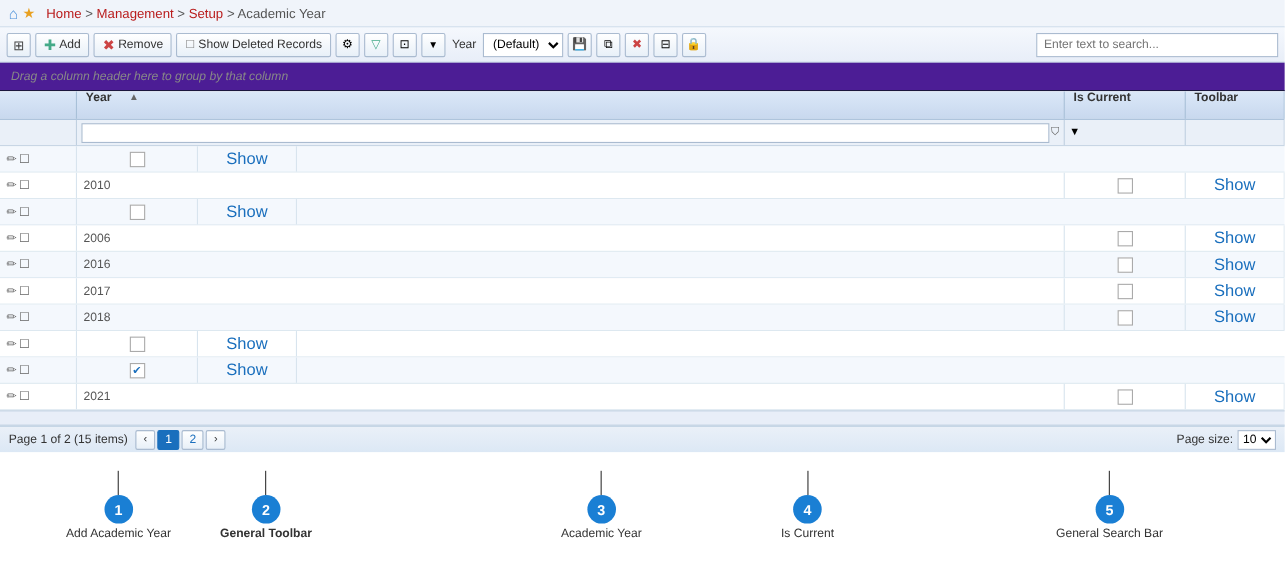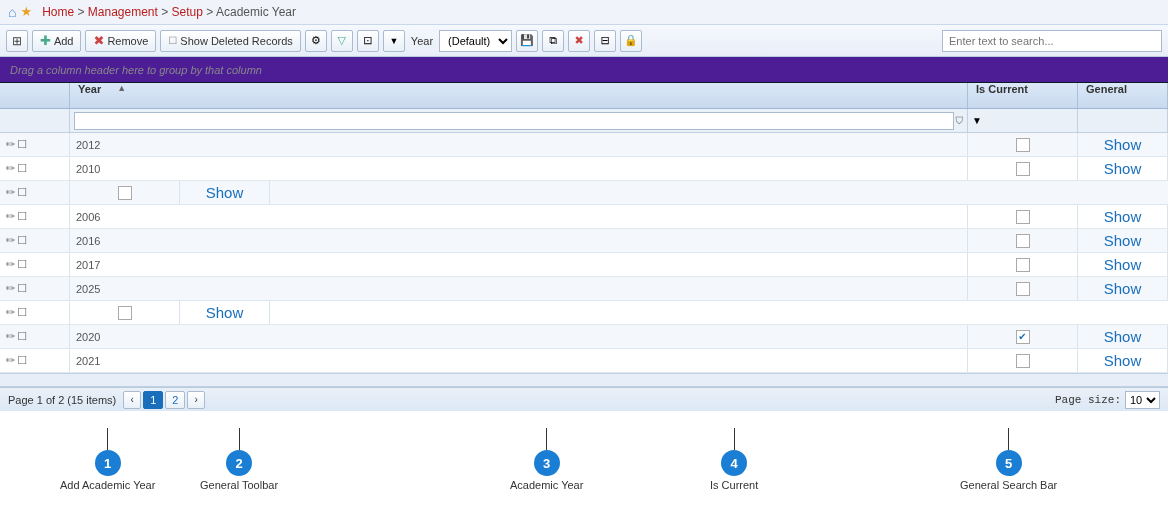--- a/index.html
+++ b/index.html
@@ -199,21 +199,21 @@
       cursor: pointer; font-size: 11px; border-radius: 2px; margin: 0 1px;
     }
     .page-num-inactive {
       width: 20px; height: 18px;
       border: 1px solid #aabbd0;
       background: linear-gradient(180deg, #fff 0%, #e8f0f8 100%);
       display: flex; align-items: center; justify-content: center;
       cursor: pointer; font-size: 11px; border-radius: 2px; margin: 0 1px;
       color: #1a6fbd;
     }
-    .page-size-label { margin-left: auto; color: #333; font-size: 11px; font-family: Liberation Mono, monospace; }
+    .page-size-label { margin-left: auto; color: #333; font-size: 11px; }
     .page-size-select {
       border: 1px solid #aabbd0;
       background: #fff;
       font-size: 11px;
       height: 18px;
       margin-left: 4px;
     }
   </style>
 </head>
 <body>
@@ -295,21 +295,21 @@
   <div class="grid-header">
     <div class="grid-header-cell col-actions"></div>
     <div class="grid-header-cell col-year" style="cursor:pointer;">
       <span>Year</span>
       <span style="font-size:9px; color:#666;">▲</span>
     </div>
     <div class="grid-header-cell col-iscurrent">
       <span>Is Current</span>
     </div>
     <div class="grid-header-cell col-history">
-      <span>General</span>
+      <span>Toolbar</span>
     </div>
   </div>
 
   <div class="filter-row">
     <div class="filter-cell col-actions"></div>
     <div class="filter-cell col-year">
       <input type="text" class="filter-input" style="">
       <span class="filter-icon">⛉</span>
     </div>
     <div class="filter-cell col-iscurrent">
@@ -317,23 +317,20 @@
     </div>
     <div class="filter-cell col-history"></div>
   </div>
 
   <div class="grid-body" id="grid-body">
   <div class="grid-row">
       <div class="grid-cell col-actions">
         <span class="cell-edit-icon">✏</span>
         <span class="cell-select-icon">☐</span>
       </div>
-      <div class="grid-cell col-year">
-        <span class="cell-year">2012</span>
-      </div>
       <div class="grid-cell col-iscurrent" style="justify-content:center;">
         <div class="cell-checkbox "></div>
       </div>
       <div class="grid-cell col-history" style="justify-content:center;">
         <span class="show-link">Show</span>
       </div>
     </div>
       <div class="grid-row">
       <div class="grid-cell col-actions">
         <span class="cell-edit-icon">✏</span>
@@ -405,48 +402,45 @@
       <div class="grid-cell col-history" style="justify-content:center;">
         <span class="show-link">Show</span>
       </div>
     </div>
       <div class="grid-row">
       <div class="grid-cell col-actions">
         <span class="cell-edit-icon">✏</span>
         <span class="cell-select-icon">☐</span>
       </div>
       <div class="grid-cell col-year">
-        <span class="cell-year">2025</span>
-      </div>
-      <div class="grid-cell col-iscurrent" style="justify-content:center;">
-        <div class="cell-checkbox "></div>
-      </div>
-      <div class="grid-cell col-history" style="justify-content:center;">
-        <span class="show-link">Show</span>
-      </div>
-    </div>
-      <div class="grid-row">
-      <div class="grid-cell col-actions">
-        <span class="cell-edit-icon">✏</span>
-        <span class="cell-select-icon">☐</span>
-      </div>
-      <div class="grid-cell col-iscurrent" style="justify-content:center;">
-        <div class="cell-checkbox "></div>
-      </div>
-      <div class="grid-cell col-history" style="justify-content:center;">
-        <span class="show-link">Show</span>
-      </div>
-    </div>
-      <div class="grid-row">
-      <div class="grid-cell col-actions">
-        <span class="cell-edit-icon">✏</span>
-        <span class="cell-select-icon">☐</span>
-      </div>
-      <div class="grid-cell col-year">
-        <span class="cell-year">2020</span>
+        <span class="cell-year">2018</span>
+      </div>
+      <div class="grid-cell col-iscurrent" style="justify-content:center;">
+        <div class="cell-checkbox "></div>
+      </div>
+      <div class="grid-cell col-history" style="justify-content:center;">
+        <span class="show-link">Show</span>
+      </div>
+    </div>
+      <div class="grid-row">
+      <div class="grid-cell col-actions">
+        <span class="cell-edit-icon">✏</span>
+        <span class="cell-select-icon">☐</span>
+      </div>
+      <div class="grid-cell col-iscurrent" style="justify-content:center;">
+        <div class="cell-checkbox "></div>
+      </div>
+      <div class="grid-cell col-history" style="justify-content:center;">
+        <span class="show-link">Show</span>
+      </div>
+    </div>
+      <div class="grid-row">
+      <div class="grid-cell col-actions">
+        <span class="cell-edit-icon">✏</span>
+        <span class="cell-select-icon">☐</span>
       </div>
       <div class="grid-cell col-iscurrent" style="justify-content:center;">
         <div class="cell-checkbox checked">✔</div>
       </div>
       <div class="grid-cell col-history" style="justify-content:center;">
         <span class="show-link">Show</span>
       </div>
     </div>
       <div class="grid-row">
       <div class="grid-cell col-actions">
@@ -492,21 +486,21 @@
 
   <div style="position:absolute; bottom:40px; left:60px; display:flex; flex-direction:column; align-items:center; pointer-events:none;">
     <div style="width:1px; height:22px; background:#333;"></div>
     <div style="width:26px; height:26px; border-radius:50%; background:#1a7fd4; color:#fff; display:flex; align-items:center; justify-content:center; font-size:13px; font-weight:bold;">1</div>
     <div style="font-size:11px; color:#333; text-align:center; margin-top:3px; white-space:nowrap;">Add Academic Year</div>
   </div>
 
   <div style="position:absolute; bottom:40px; left:200px; display:flex; flex-direction:column; align-items:center; pointer-events:none;">
     <div style="width:1px; height:22px; background:#333;"></div>
     <div style="width:26px; height:26px; border-radius:50%; background:#1a7fd4; color:#fff; display:flex; align-items:center; justify-content:center; font-size:13px; font-weight:bold;">2</div>
-    <div style="font-size:11px; color:#333; text-align:right; margin-top:3px; white-space:nowrap;">General Toolbar</div>
+    <div style="font-size:11px; color:#333; text-align:right; margin-top:3px; white-space:nowrap;font-weight:bold;">General Toolbar</div>
   </div>
 
   <div style="position:absolute; bottom:40px; left:510px; display:flex; flex-direction:column; align-items:center; pointer-events:none;">
     <div style="width:1px; height:22px; background:#333;"></div>
     <div style="width:26px; height:26px; border-radius:50%; background:#1a7fd4; color:#fff; display:flex; align-items:center; justify-content:center; font-size:13px; font-weight:bold;">3</div>
     <div style="font-size:11px; color:#333; text-align:center; margin-top:3px; white-space:nowrap;">Academic Year</div>
   </div>
 
   <div style="position:absolute; bottom:40px; left:710px; display:flex; flex-direction:column; align-items:center; pointer-events:none;">
     <div style="width:1px; height:22px; background:#333;"></div>

